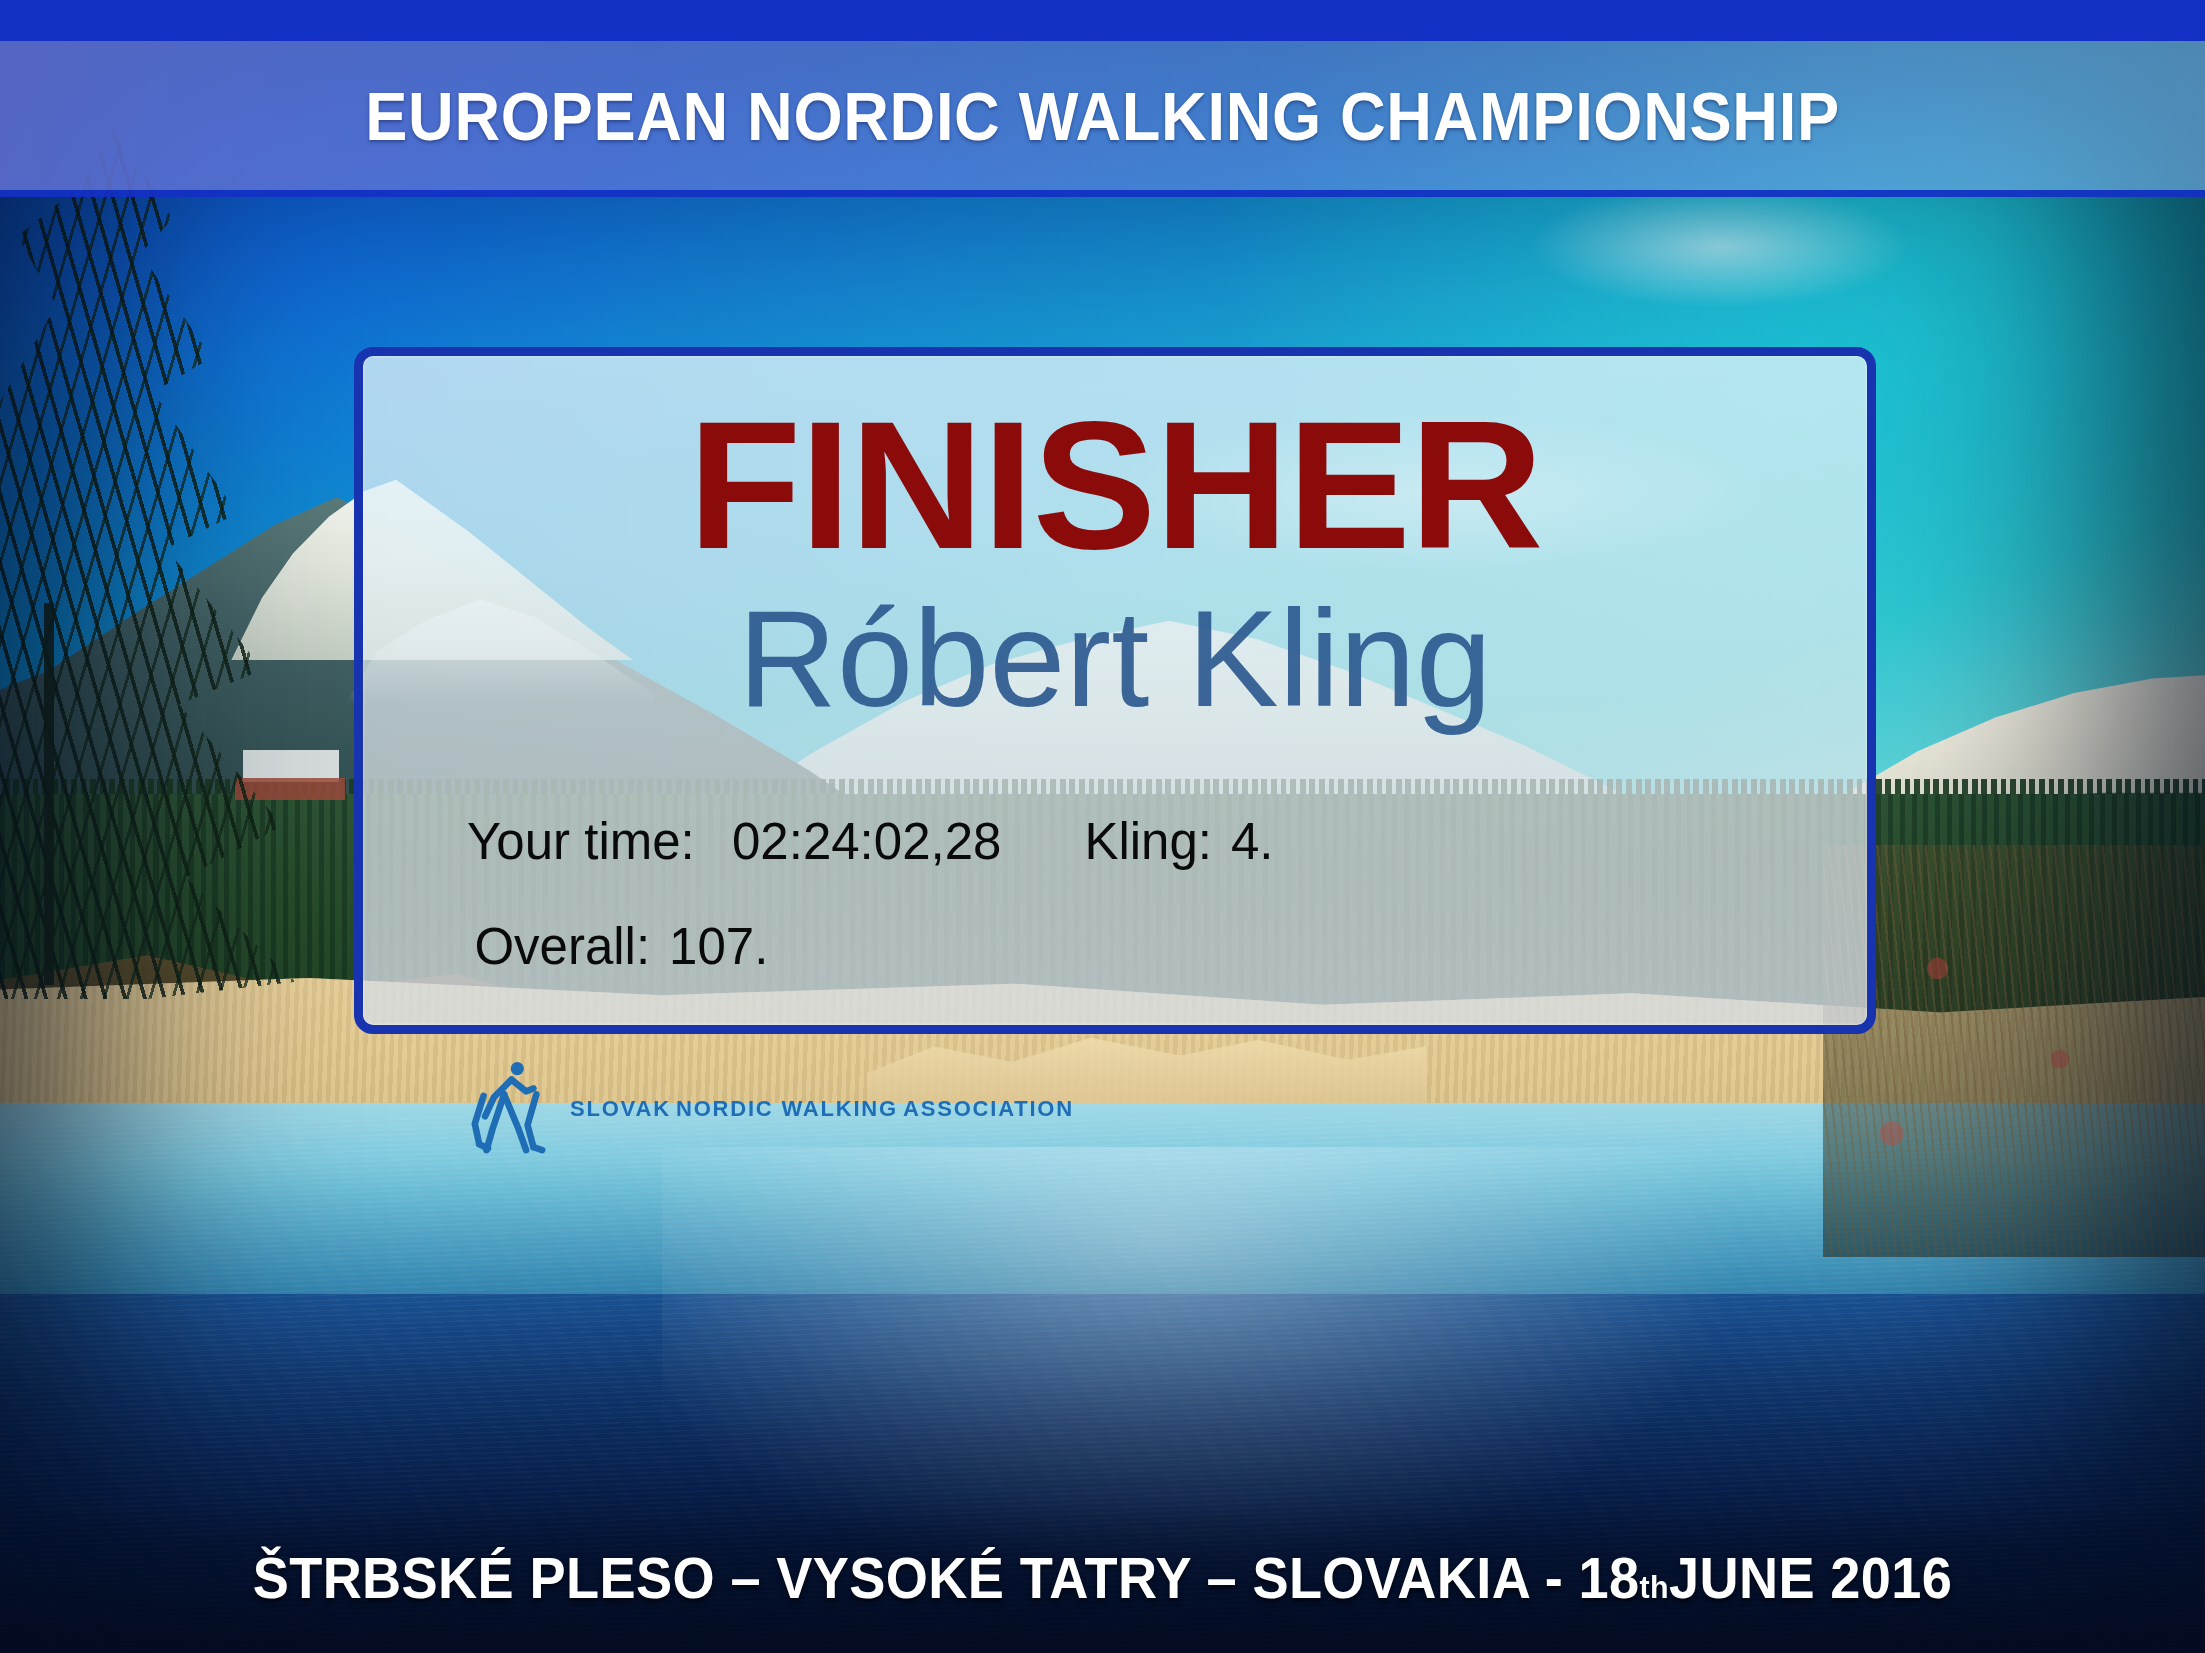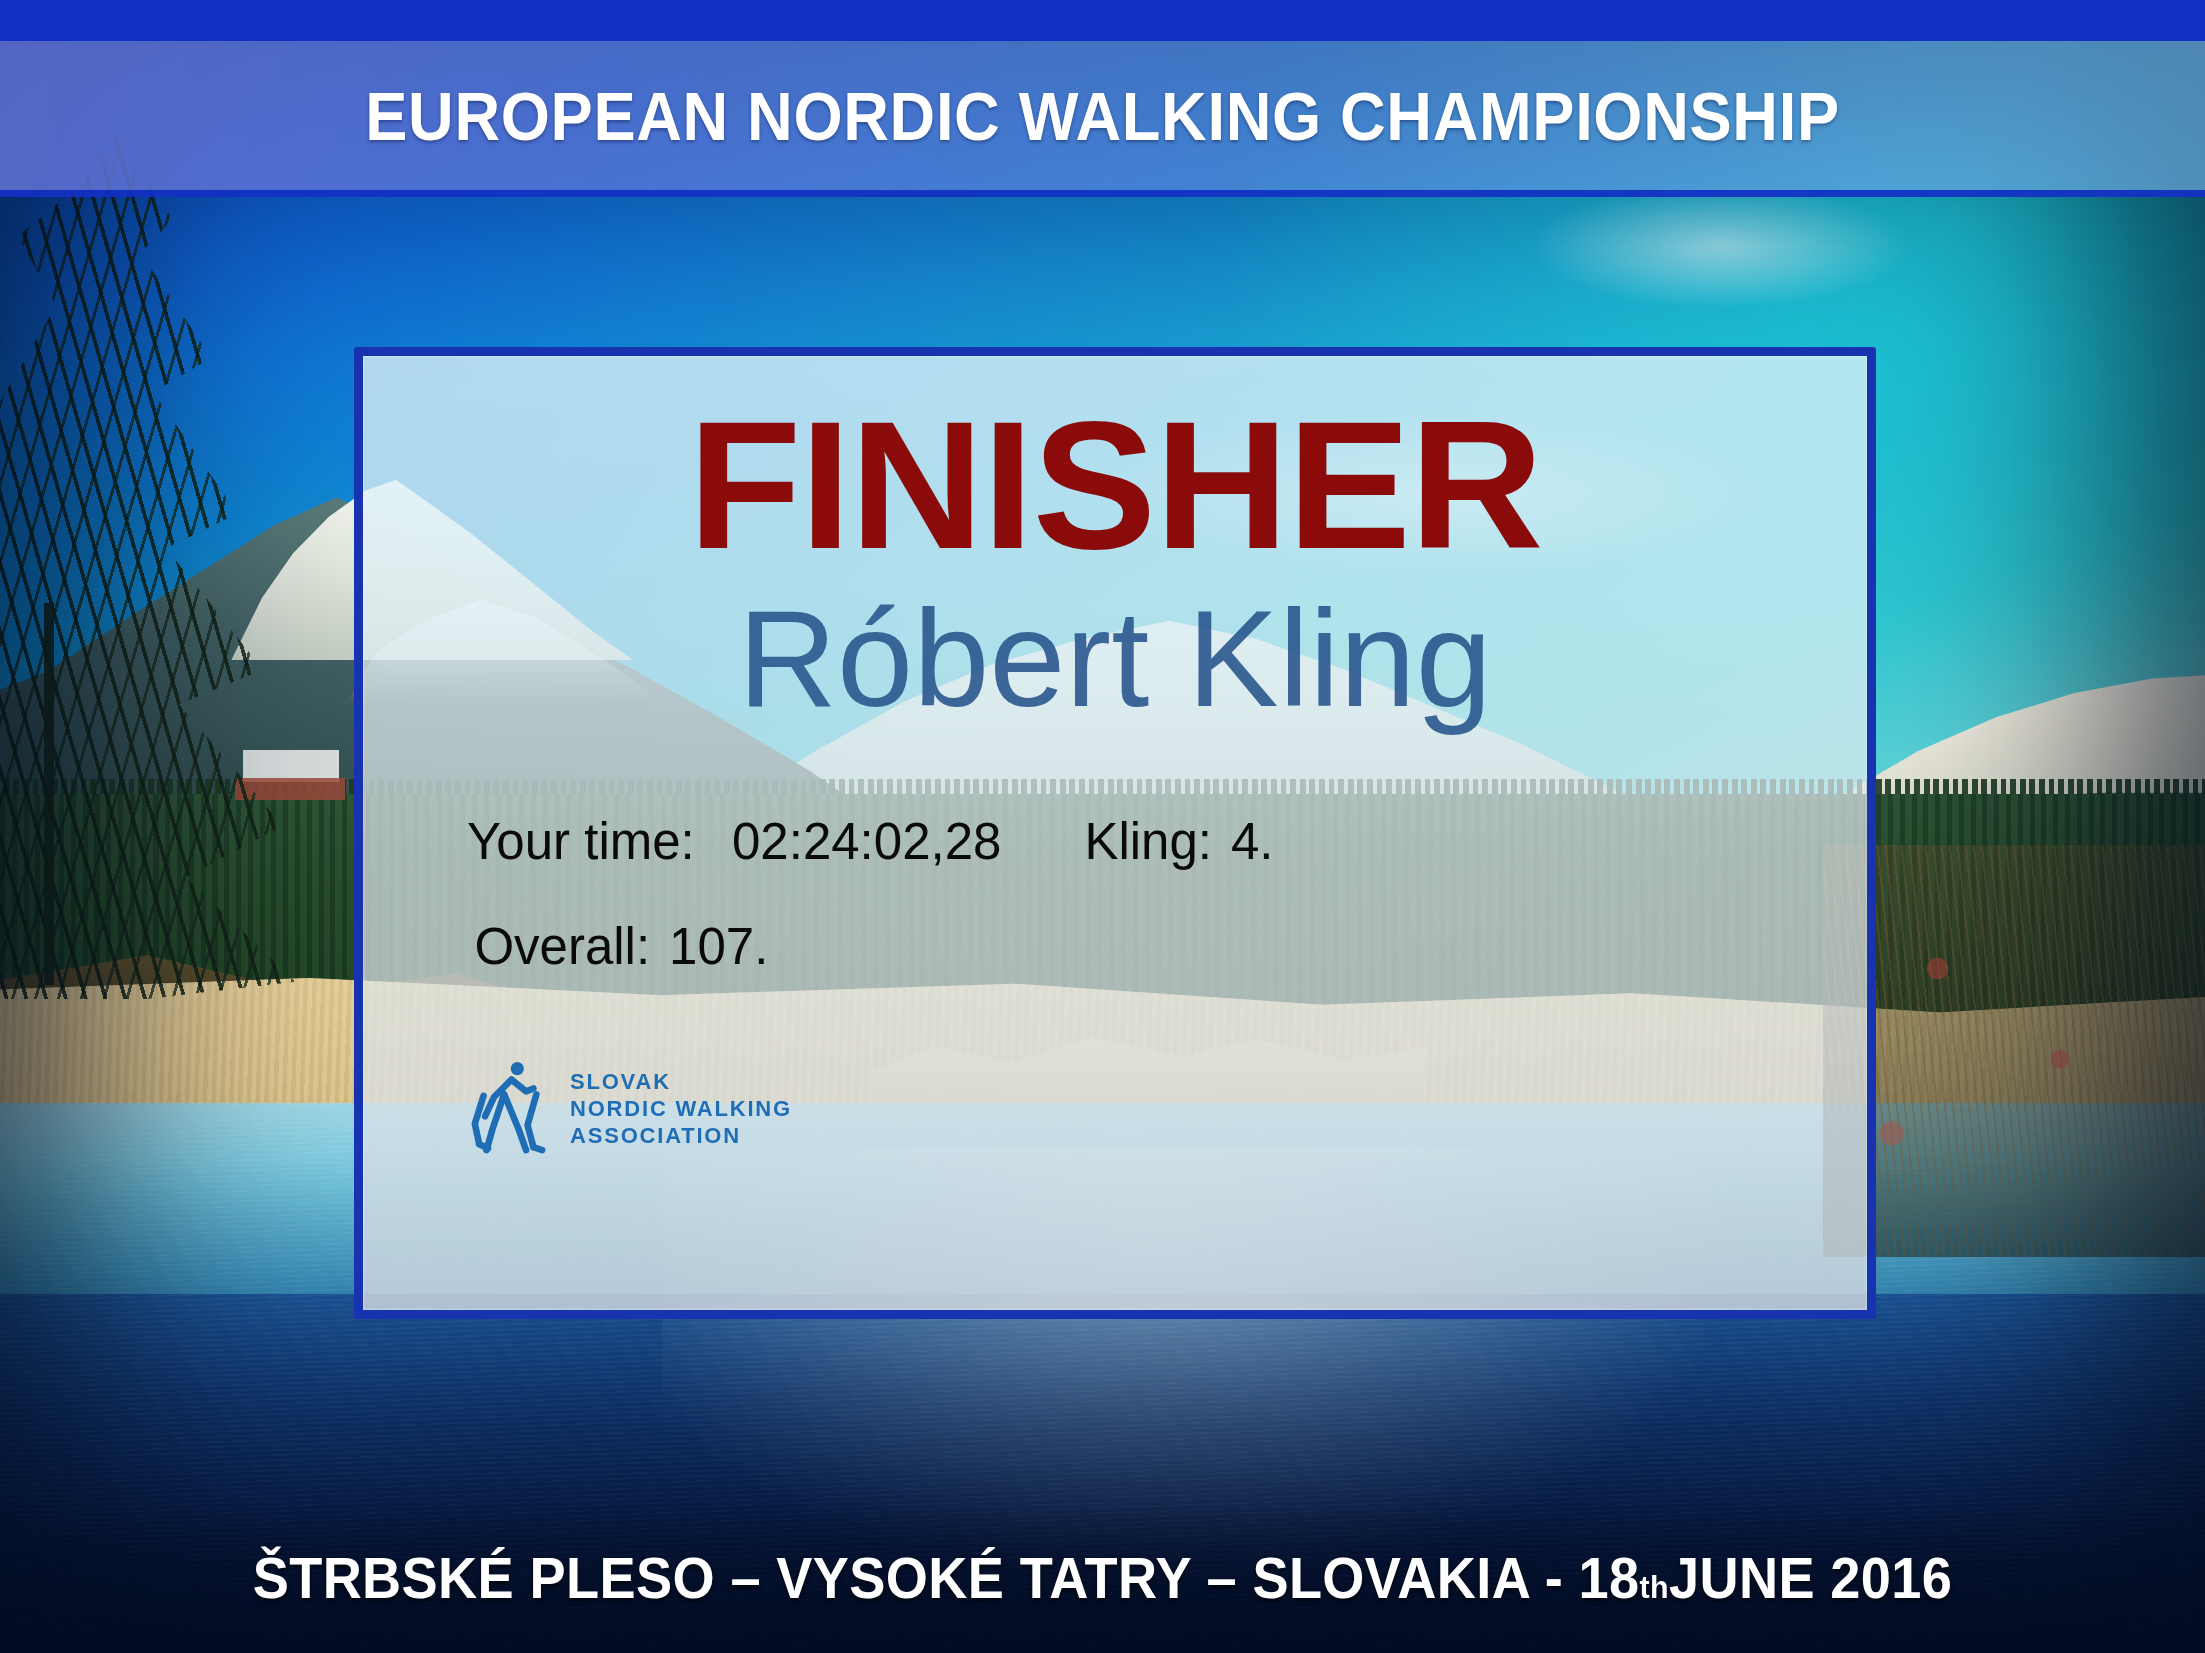--- a/index.html
+++ b/index.html
@@ -127,22 +127,22 @@
   .ftr-band{position:absolute;left:0;bottom:0;width:2205px;height:151px;z-index:6;
     background:linear-gradient(180deg, rgba(4,16,44,0) 0%, rgba(4,14,40,.35) 35%, rgba(3,12,36,.55) 100%);}
   .ftr-title{position:absolute;left:0;bottom:43px;width:2205px;z-index:7;
     display:flex;align-items:baseline;justify-content:center;
     color:#fff;font-weight:700;font-size:57px;letter-spacing:0.4px;
     font-family:"Liberation Sans",sans-serif;transform:scaleX(.95);
     text-shadow:0 2.9px 5.9px rgba(0,0,0,.65);white-space:nowrap;}
   .ftr-title sup{font-size:32px;vertical-align:super;line-height:0;}
 
   
-  .card{position:absolute;left:354px;top:347px;width:1522px;height:972px;z-index:8;
-    border:9.6px solid #1833b0;border-radius:3px;
+  .card{position:absolute;left:354px;top:347px;width:1522px;height:687px;z-index:8;
+    border:9.6px solid #1833b0;border-radius:19px;
     box-sizing:border-box;
     background:linear-gradient(180deg, rgba(218,240,248,.80) 0%, rgba(225,240,246,.74) 26%, rgba(225,234,238,.70) 52%, rgba(219,226,232,.74) 76%, rgba(214,220,227,.80) 100%);
     box-shadow:0 0 0 1.5px rgba(255,255,255,.22) inset;}
 
   .finisher{position:absolute;left:0;top:38px;width:100%;text-align:center;
     color:#8b0b0b;font-weight:700;font-size:182px;line-height:1;
     letter-spacing:-1.5px;font-family:"Liberation Sans",sans-serif;
     transform:scaleX(1.02);}
   .athlete{position:absolute;left:0;top:234px;width:100%;text-align:center;
     color:#2f5c91;font-weight:400;font-size:137px;line-height:1;
@@ -152,21 +152,21 @@
     font-family:"Liberation Sans",sans-serif;color:#0a0a0a;font-size:51px;}
   .row{display:flex;align-items:baseline;margin-bottom:46px;}
   .lbl{width:265px;flex:0 0 265px;}
   .val{width:345px;flex:0 0 345px;}
   .lbl2{flex:0 0 auto;margin-left:7.4px;}
   .val2{margin-left:19px;}
 
   
   .logo{position:absolute;left:103px;top:706px;display:flex;align-items:center;gap:19px;}
   .logo-mark{width:85px;height:94px;flex:0 0 85px;}
-  .logo-txt{display:flex;flex-direction:column;gap:5.1px;
+  .logo-txt{display:flex;flex-direction:row;gap:5.1px;
     color:#1f6db5;font-weight:700;font-size:22px;letter-spacing:1.8px;
     font-family:"Liberation Sans",sans-serif;line-height:1;}
 </style>
 </head>
 <body>
 
 <div id="stage">
 
   <div class="photo">
     <div class="sky"></div>

